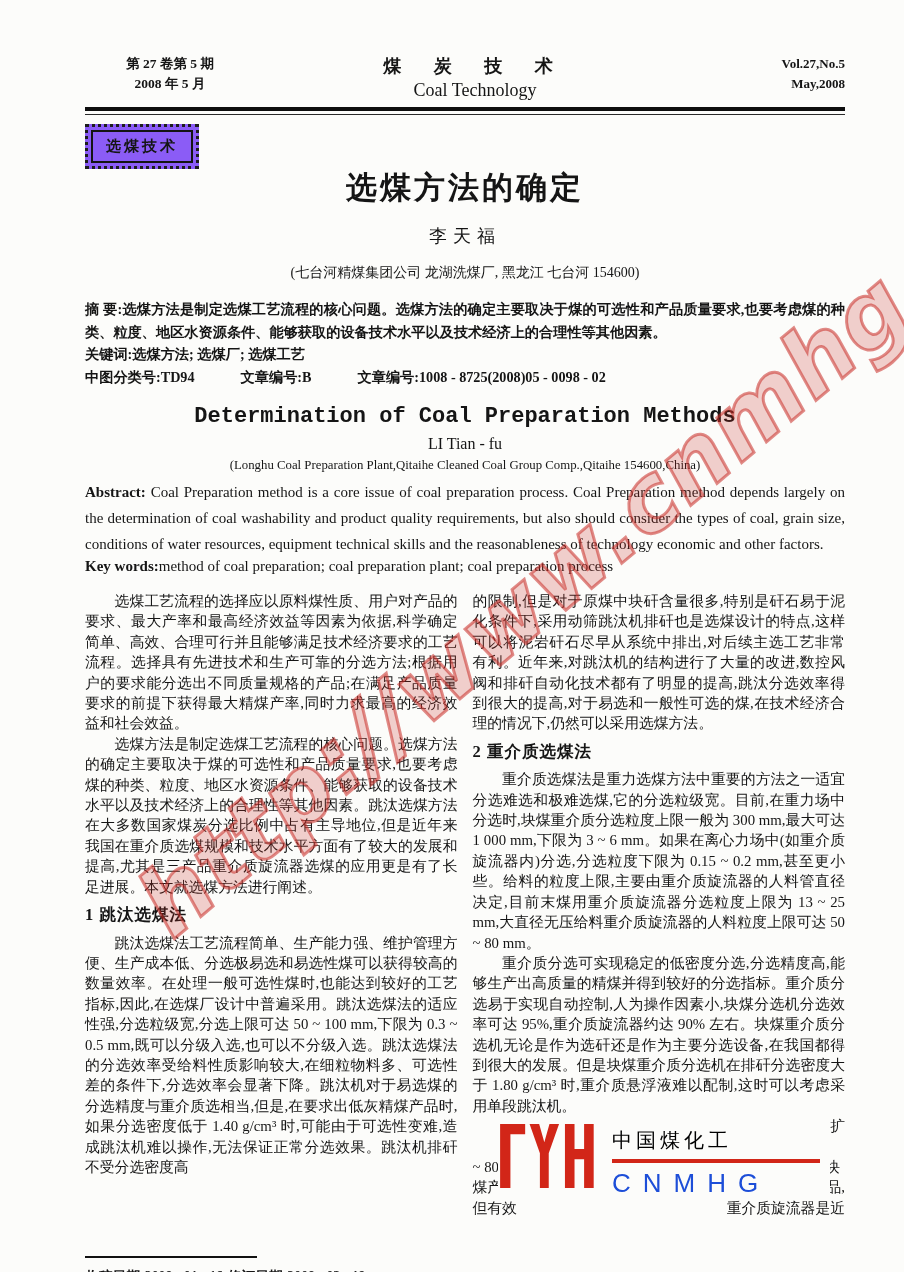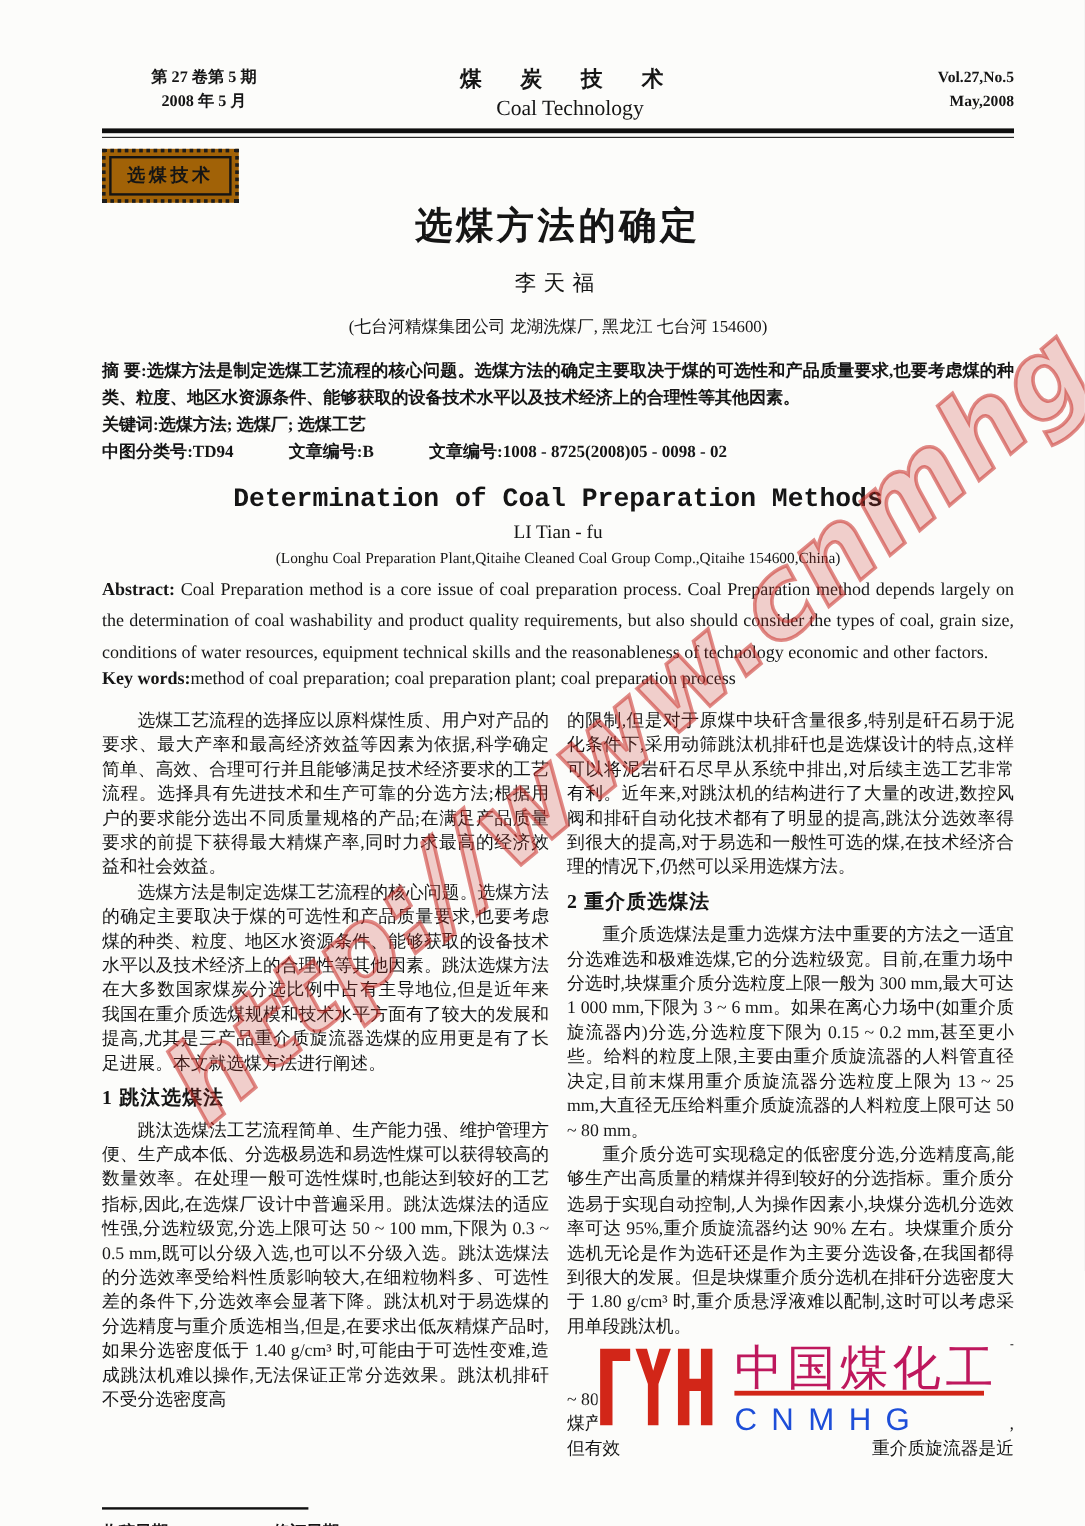--- a/index.html
+++ b/index.html
@@ -16,21 +16,21 @@
   }
   
   .jheader{display:flex;align-items:flex-start;}
   .jheader .hl{width:170px;text-align:center;font-weight:700;font-size:13.5px;line-height:20px;}
   .jheader .hc{flex:1;text-align:center;}
   .jheader .hc .cn{font-weight:700;font-size:18px;letter-spacing:14px;}
   .jheader .hc .en{font-size:18px;margin-top:2px;}
   .jheader .hr{width:150px;text-align:right;font-weight:700;font-size:13px;line-height:20px;}
   .rule2{height:3px;border-top:4px solid #0e0e0e;border-bottom:1px solid #2a2a2a;margin-top:6px;}
   
-  .stamp{position:absolute;left:85px;top:124px;border:3px dotted #1c1c1c;padding:3px;background:#a16207;}
+  .stamp{position:absolute;left:85px;top:124px;border:3px dotted #1c1c1c;padding:3px;background:#8b5cf6;}
   .stamp .in{border:2px solid #141414;padding:5px 13px;font-weight:700;font-size:15px;letter-spacing:3px;font-family:"Liberation Sans",sans-serif;}
   
   .title-cn{text-align:center;font-family:"Liberation Sans","DejaVu Sans",sans-serif;font-weight:700;font-size:31px;letter-spacing:3px;margin-top:52px;}
   .author-cn{text-align:center;font-size:18px;margin-top:15px;letter-spacing:6px;}
   .affil-cn{text-align:center;font-size:14px;margin-top:16px;}
   
   .absblock{margin-top:16px;font-size:14.2px;line-height:22.5px;font-weight:600;text-align:justify;}
   .absblock .lbl{font-weight:700;}
   .meta-line{display:flex;gap:46px;font-weight:700;}
   
@@ -61,21 +61,21 @@
     font-size:92px;letter-spacing:1px;
     color:rgba(201,44,38,0.22);
     -webkit-text-stroke:3px rgba(201,44,38,0.55);
     transform:rotate(-40deg);
     pointer-events:none;z-index:6;white-space:nowrap;
   }
   
   .cnmhg{position:absolute;left:498px;top:1116px;z-index:5;background:#fcfcfa;display:flex;align-items:flex-start;gap:16px;padding:2px 10px 2px 2px;}
   .cnmhg .mark{flex:0 0 auto;}
   .cnmhg .txt{padding-top:6px;}
-  .cnmhg .zh{font-family:"Liberation Sans",sans-serif;font-size:40px;color:#be185d;letter-spacing:4px;line-height:32px;}
+  .cnmhg .zh{font-family:"Liberation Sans",sans-serif;font-size:20px;color:#000000;letter-spacing:4px;line-height:32px;}
   .cnmhg .uline{height:4px;background:#d22618;width:208px;margin:3px 0 7px 0;}
   .cnmhg .en{font-family:"Liberation Sans",sans-serif;font-size:26px;color:#1d4ed8;letter-spacing:12px;line-height:26px;}
 </style>
 </head>
 <body>
 
 <div class="page">
 
   <div class="watermark">http://www.cnmhg.com</div>
 

